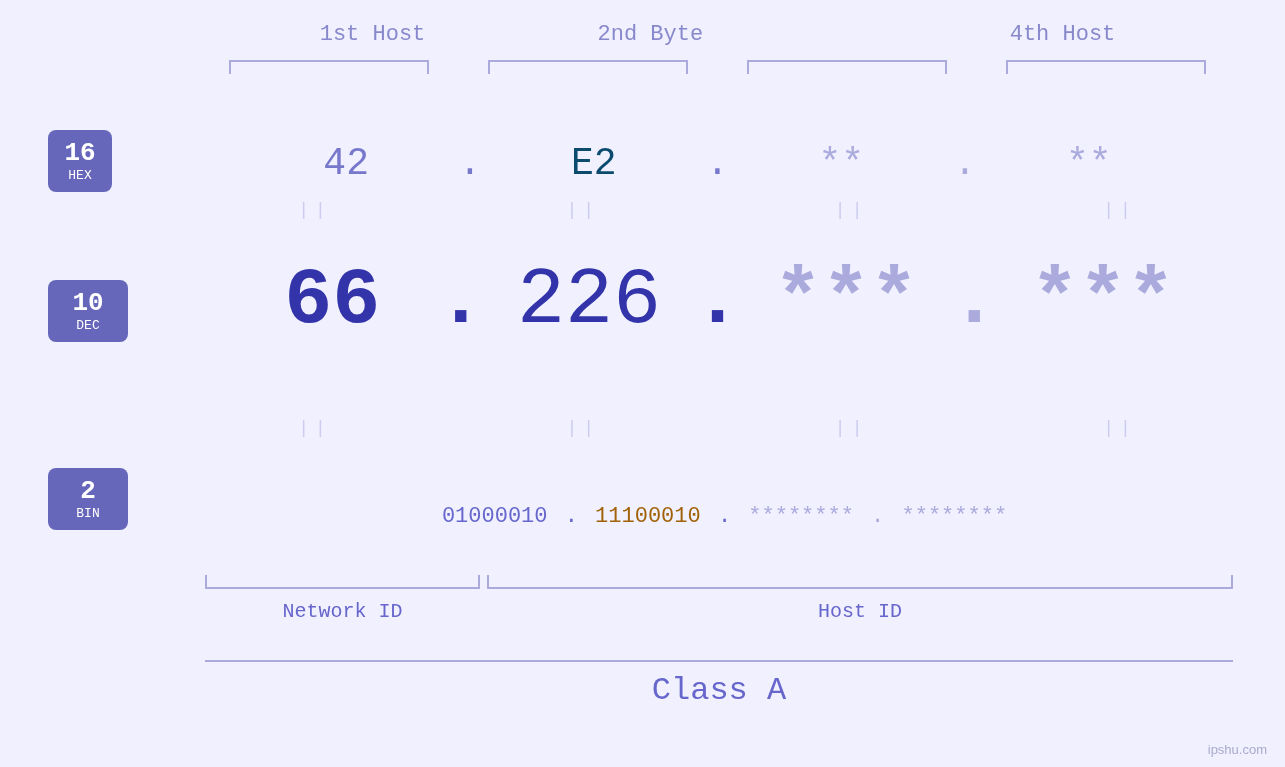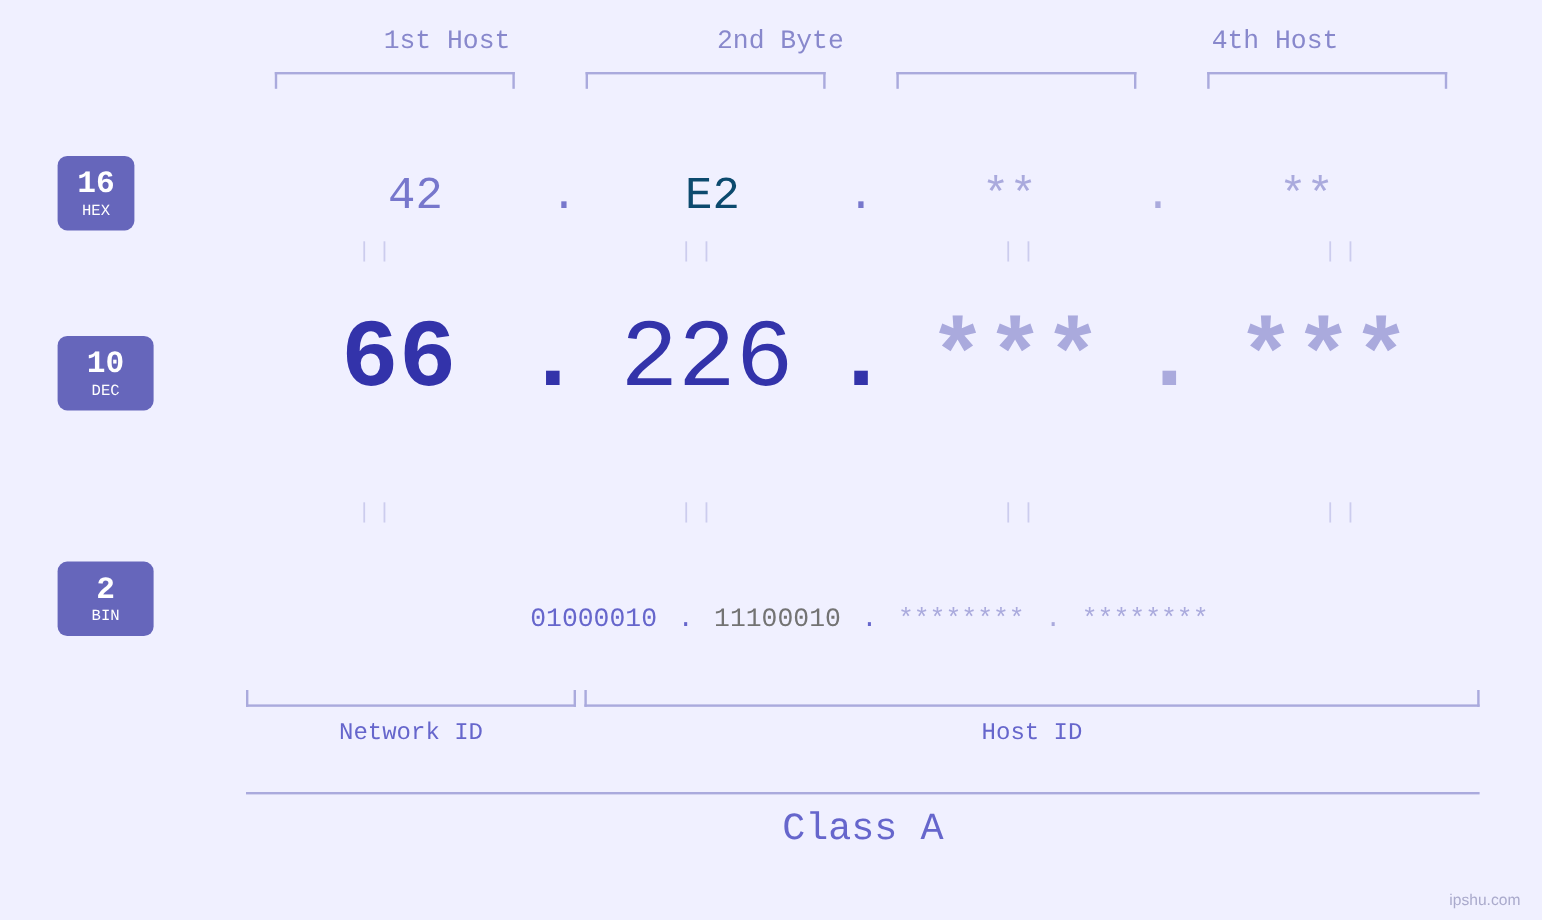--- a/index.html
+++ b/index.html
@@ -95,21 +95,21 @@
   </div>
 
   <div style="position:absolute;top:468px;left:48px;background:#6666bb;color:white;border-radius:8px;width:80px;height:62px;display:flex;flex-direction:column;align-items:center;justify-content:center;">
     <span style="font-size:26px;font-weight:bold;font-family:'Courier New',monospace;line-height:1.1;">2</span>
     <span style="font-size:13px;font-family:'Courier New',monospace;">BIN</span>
   </div>
 
   <div style="position:absolute; top:460px; left:200px; right:36px; display:flex; align-items:center; justify-content:center;margin-top:44px;">
     <div style="width:240px;text-align:center;color:#6666cc;font-size:22px;font-family:'Courier New',monospace;">01000010</div>
     <div style="color:#6666cc;font-size:22px;font-family:'Courier New',monospace;margin:0 -50px;">.</div>
-    <div style="width:240px;text-align:center;color:#737373;font-size:22px;font-family:'Courier New',monospace;">11100010</div>
+    <div style="width:240px;text-align:center;color:#a16207;font-size:22px;font-family:'Courier New',monospace;">11100010</div>
     <div style="color:#6666cc;font-size:22px;font-family:'Courier New',monospace;margin:0 -50px;">.</div>
     <div style="width:240px;text-align:center;color:#aaaadd;font-size:22px;font-family:'Courier New',monospace;">********</div>
     <div style="color:#aaaadd;font-size:22px;font-family:'Courier New',monospace;margin:0 -50px;">.</div>
     <div style="width:240px;text-align:center;color:#aaaadd;font-size:22px;font-family:'Courier New',monospace;">********</div>
   </div>
 
   <div style="position:absolute;top:575px;left:205px;width:275px;height:14px;border:2px solid #aaaadd;border-top:none;"></div>
 
   <div style="position:absolute;top:575px;left:487px;right:52px;height:14px;border:2px solid #aaaadd;border-top:none;"></div>
 

